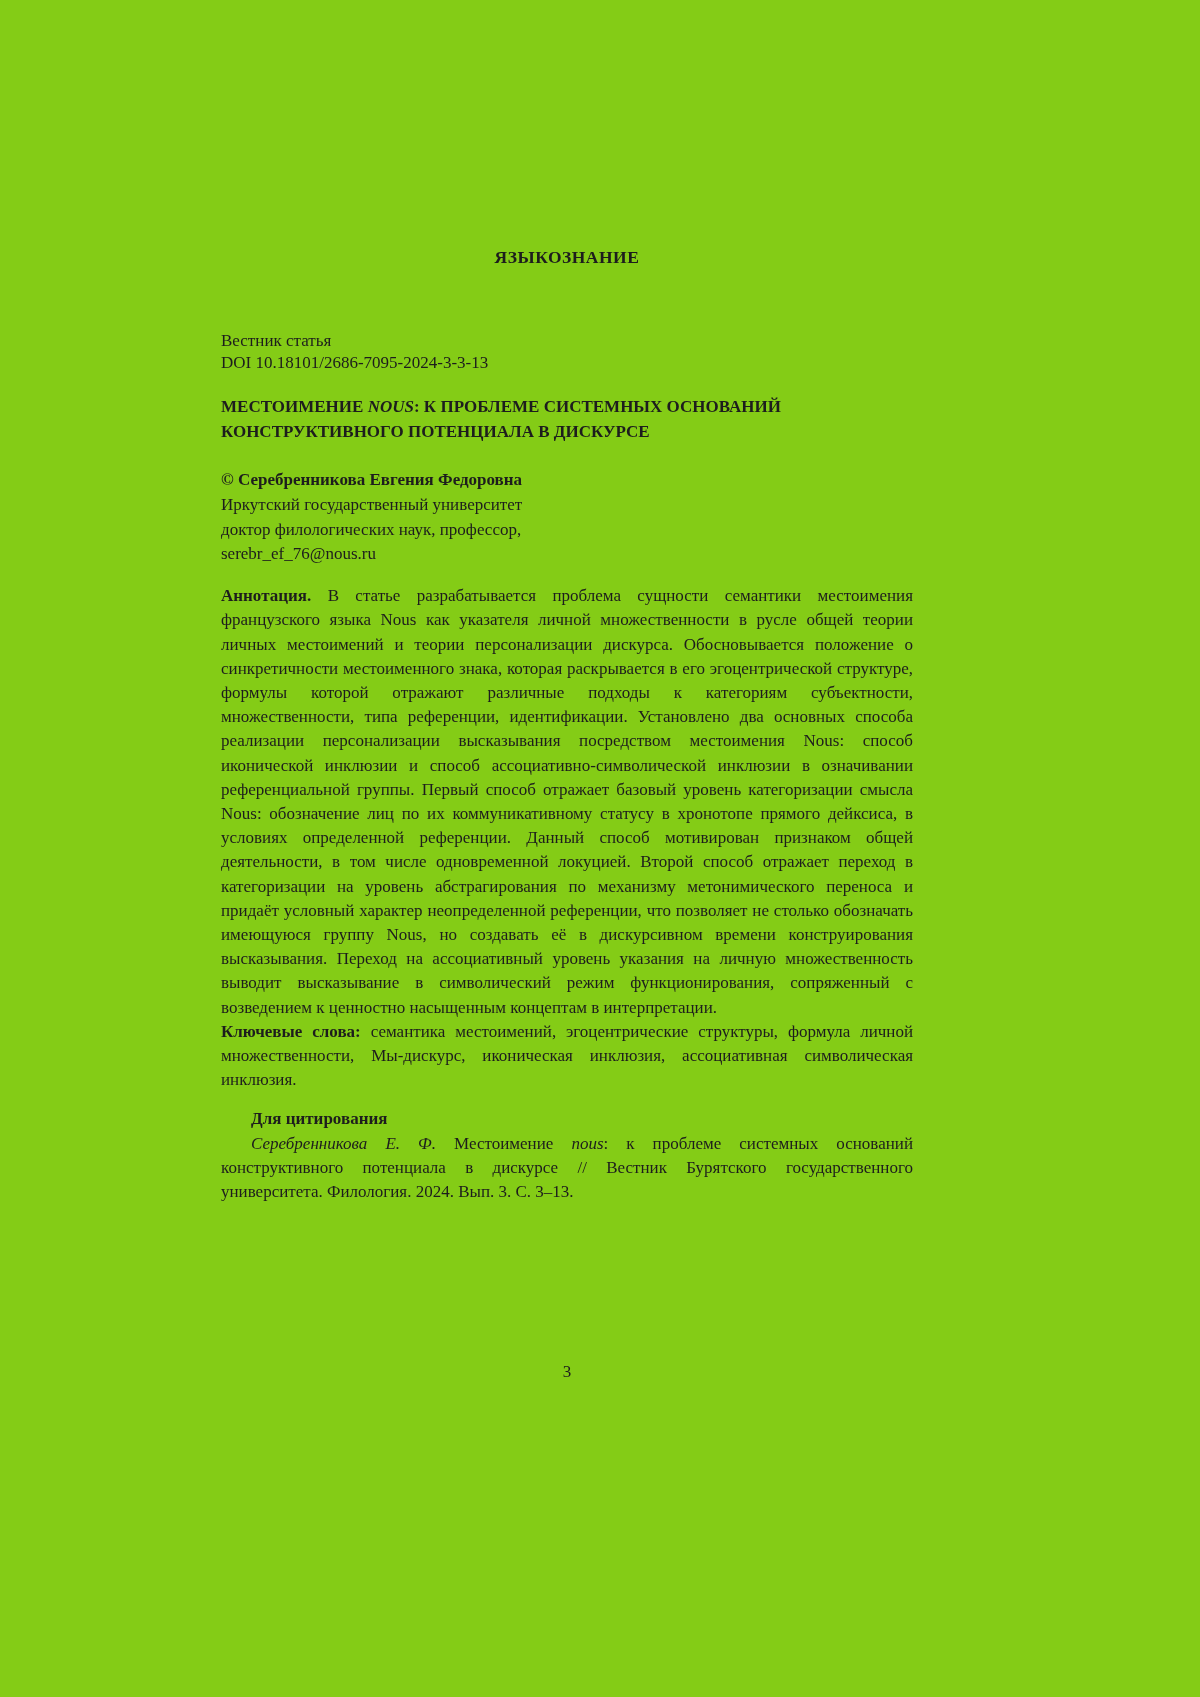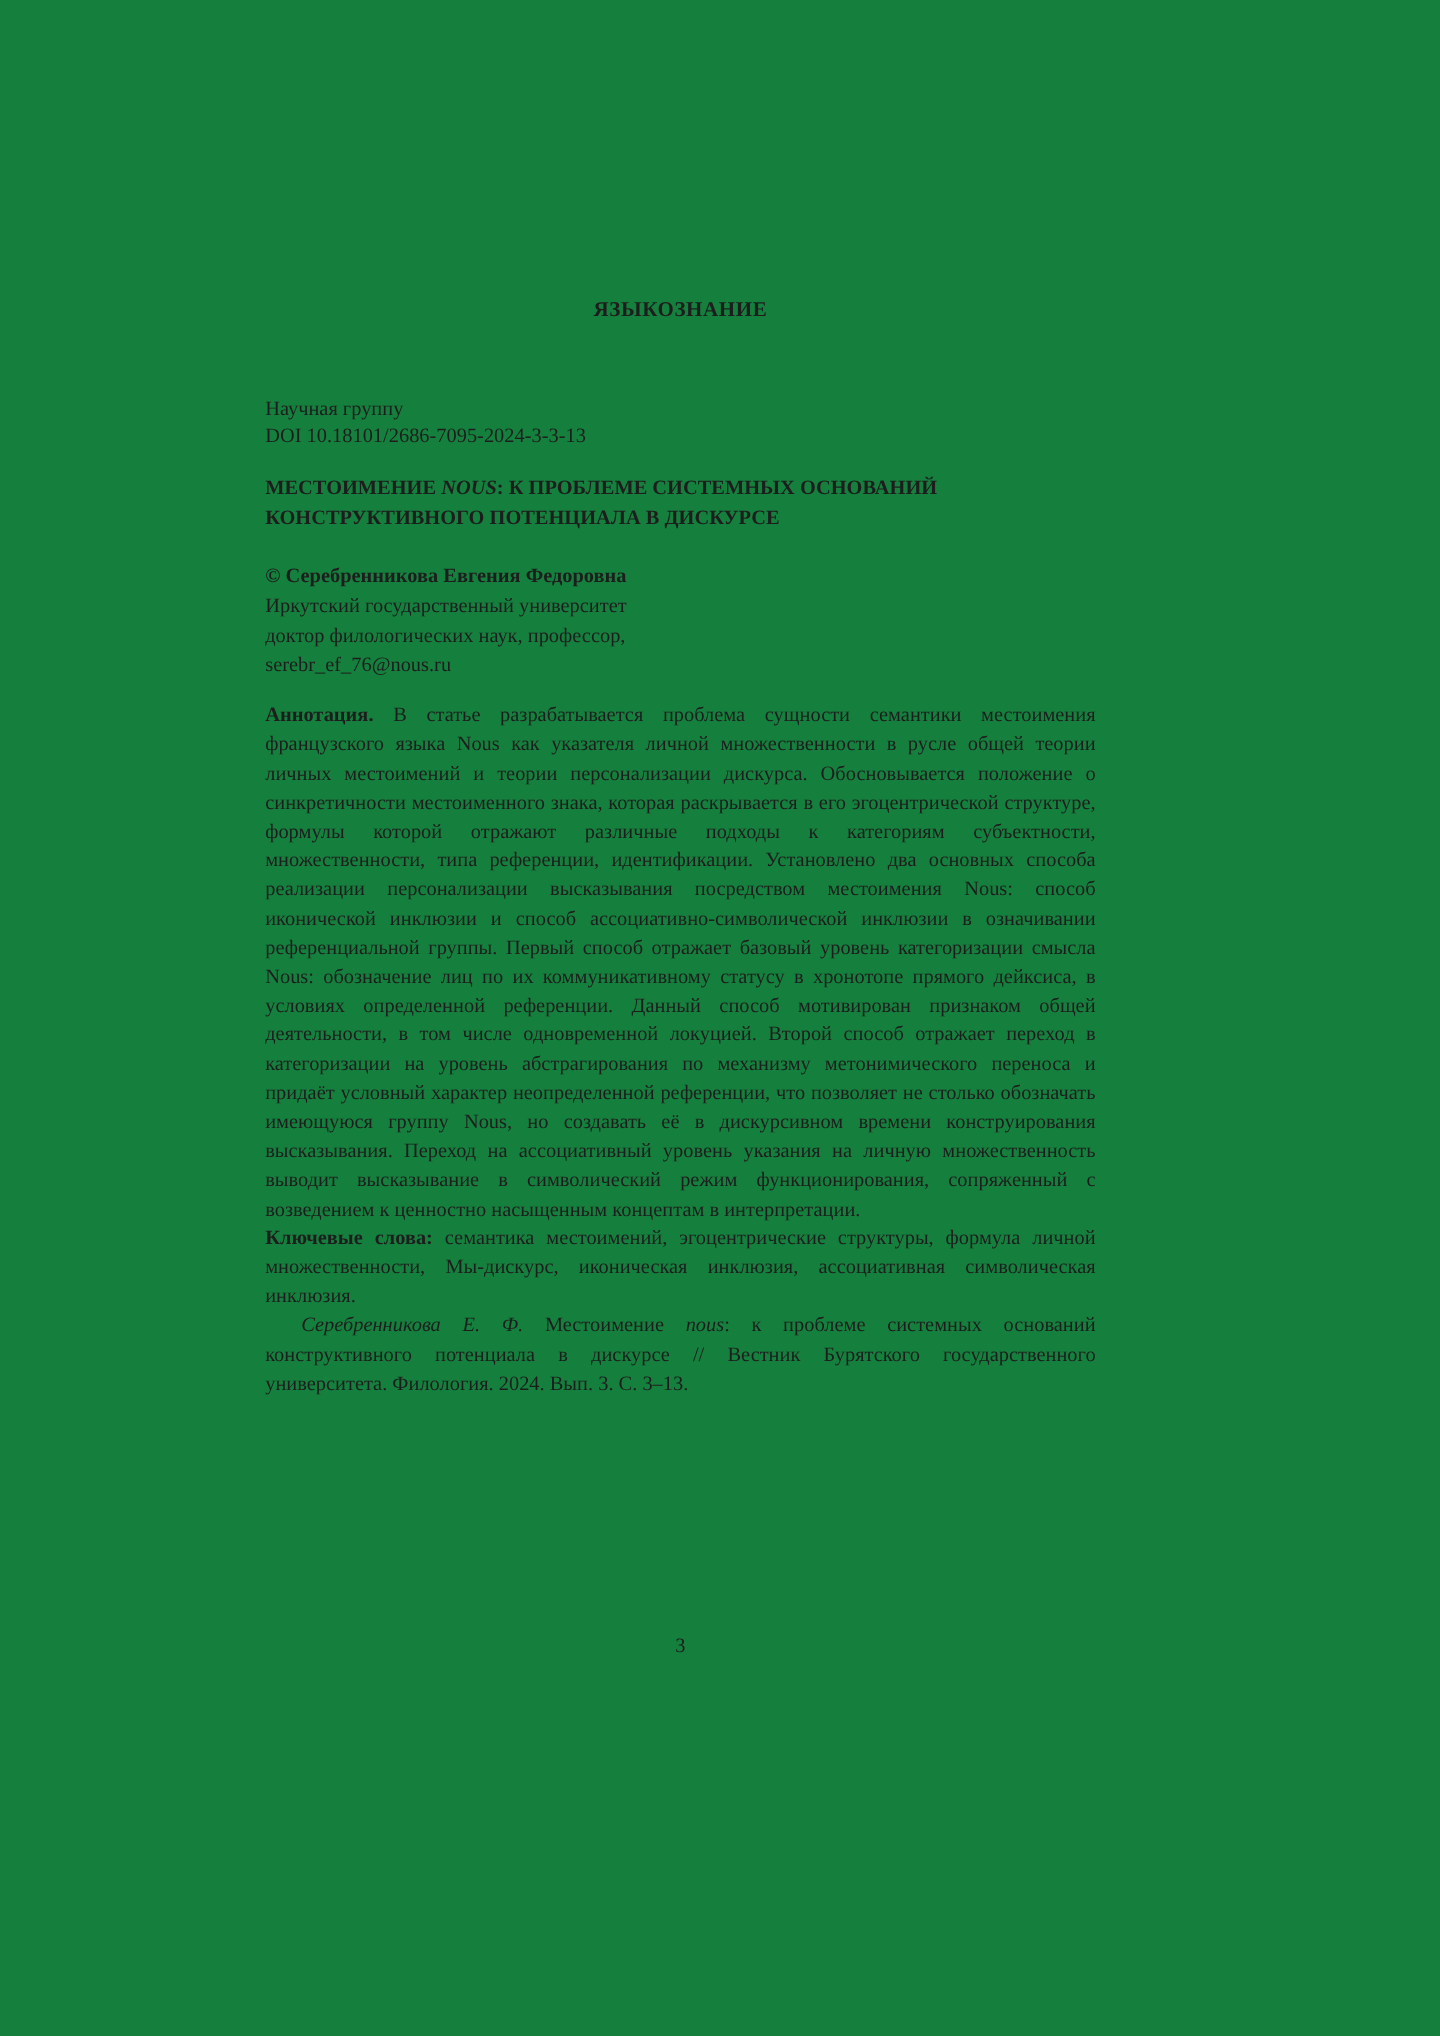--- a/index.html
+++ b/index.html
@@ -11,21 +11,21 @@
     width: 1200px;
     height: 1697px;
     position: relative;
     font-family: "Liberation Serif", "DejaVu Serif", serif;
     color: #1d1d1d;
     overflow: hidden;
   }
   .page {
     position: absolute;
     inset: 0;
-    background: #15803d;
+    background: #84cc16;
   }
   .content {
     position: absolute;
     left: 221px;
     top: 0;
     width: 692px;
     padding-top: 247px;
     box-sizing: border-box;
   }
   .section-header {
@@ -91,36 +91,37 @@
 </style>
 </head>
 <body>
 
 <div class="page">
   <div class="content">
 
     <h1 class="section-header">ЯЗЫКОЗНАНИЕ</h1>
 
     <div class="meta">
-      <div>Научная группу</div>
+      <div>Вестник статья</div>
       <div>DOI 10.18101/2686-7095-2024-3-3-13</div>
     </div>
 
     <h2 class="article-title"><span>МЕСТОИМЕНИЕ </span><em>NOUS</em><span>: К ПРОБЛЕМЕ СИСТЕМНЫХ ОСНОВАНИЙ КОНСТРУКТИВНОГО ПОТЕНЦИАЛА В ДИСКУРСЕ</span></h2>
 
     <div class="author-block">
       <div class="author-name">© Серебренникова Евгения Федоровна</div>
       <div>Иркутский государственный университет</div>
       <div>доктор филологических наук, профессор,</div>
       <div>serebr_ef_76@nous.ru</div>
     </div>
 
     <p class="body-par"><b>Аннотация.</b><span> В статье разрабатывается проблема сущности семантики местоимения французского языка Nous как указателя личной множественности в русле общей теории личных местоимений и теории персонализации дискурса. Обосновывается положение о синкретичности местоименного знака, которая раскрывается в его эгоцентрической структуре, формулы которой отражают различные подходы к категориям субъектности, множественности, типа референции, идентификации. Установлено два основных способа реализации персонализации высказывания посредством местоимения Nous: способ иконической инклюзии и способ ассоциативно-символической инклюзии в означивании референциальной группы. Первый способ отражает базовый уровень категоризации смысла Nous: обозначение лиц по их коммуникативному статусу в хронотопе прямого дейксиса, в условиях определенной референции. Данный способ мотивирован признаком общей деятельности, в том числе одновременной локуцией. Второй способ отражает переход в категоризации на уровень абстрагирования по механизму метонимического переноса и придаёт условный характер неопределенной референции, что позволяет не столько обозначать имеющуюся группу Nous, но создавать её в дискурсивном времени конструирования высказывания. Переход на ассоциативный уровень указания на личную множественность выводит высказывание в символический режим функционирования, сопряженный с возведением к ценностно насыщенным концептам в интерпретации.</span></p>
 
     <p class="body-par"><b>Ключевые слова:</b><span> семантика местоимений, эгоцентрические структуры, формула личной множественности, Мы-дискурс, иконическая инклюзия, ассоциативная символическая инклюзия.</span></p>
 
+    <div class="citation-heading">Для цитирования</div>
 
     <p class="body-par citation-par"><em>Серебренникова Е. Ф.</em><span> Местоимение </span><em>nous</em><span>: к проблеме системных оснований конструктивного потенциала в дискурсе // Вестник Бурятского государственного университета. Филология. 2024. Вып. 3. С. 3–13.</span></p>
 
   </div>
 
   <div class="page-number">3</div>
 </div>
 
 </body></html>

